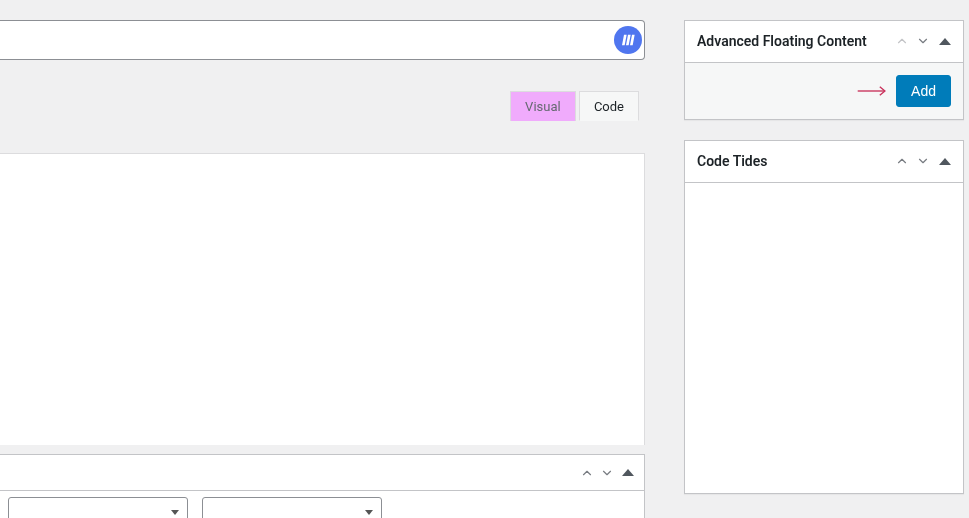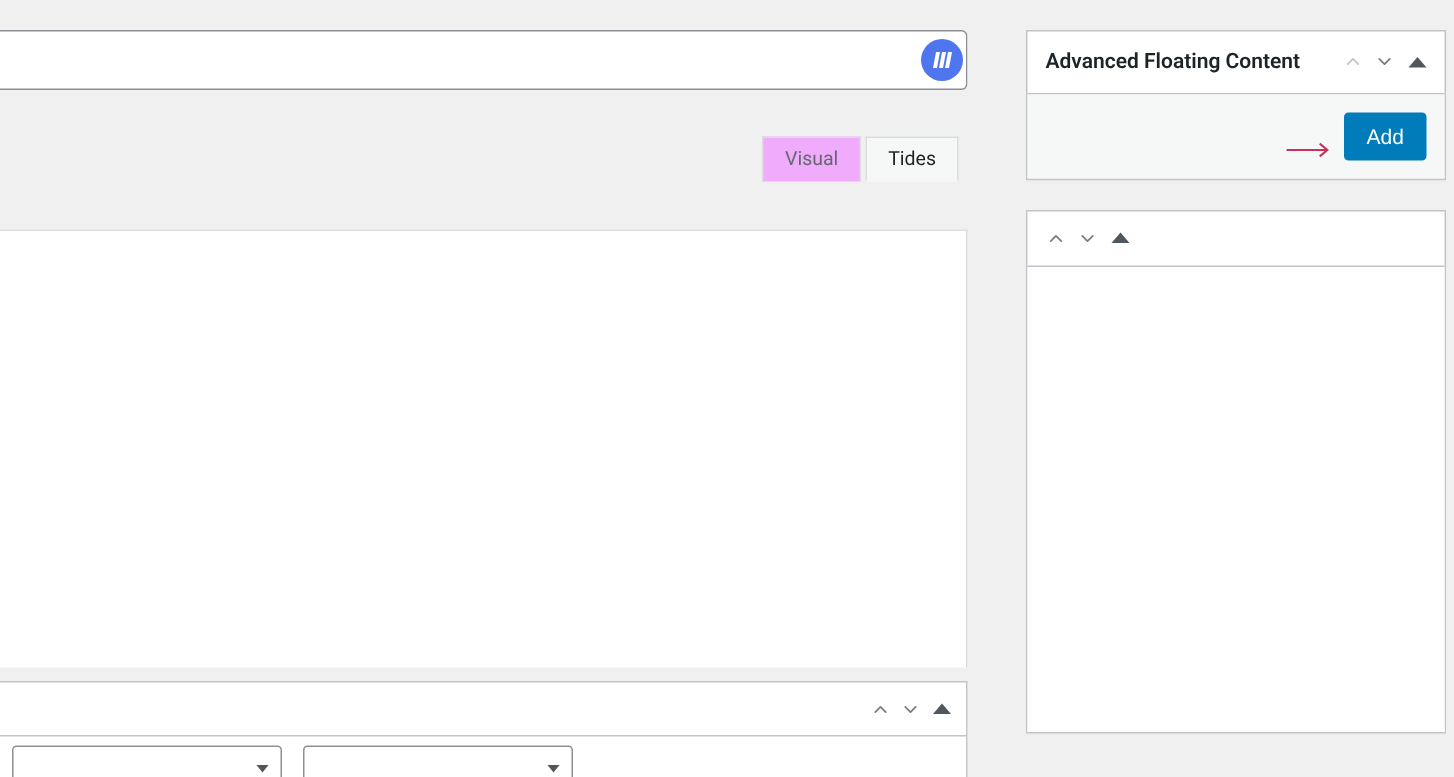--- a/index.html
+++ b/index.html
@@ -175,21 +175,21 @@
     margin-left: 2px;
   }
 
   .metabox-body {
     padding: 12px;
     background: #f6f7f7;
   }
   .afc-body {
     display: flex;
     justify-content: flex-end;
-    align-items: flex-end;
+    align-items: center;
     gap: 6px;
     background: #f6f7f7;
   }
   .btn-primary {
     background: #007cba;
     color: #fff;
     border: 1px solid #007cba;
     border-radius: 3px;
     font-size: 14px;
     height: 32px;
@@ -215,21 +215,21 @@
 
   <input class="title-input" type="text" value="" style="">
   <span class="title-icon">
     <svg viewBox="0 0 24 24">
       <path d="M6 4 L10 4 L7 20 L3 20 Z M12 4 L16 4 L13 20 L9 20 Z M18 4 L22 4 L19 20 L15 20 Z"></path>
     </svg>
   </span>
 
   <div class="editor-tabs">
     <span class="editor-tab inactive">Visual</span>
-    <span class="editor-tab active">Tides</span>
+    <span class="editor-tab active">Code</span>
   </div>
 
   <div class="editor-body"></div>
 
   <div class="lower-box">
     <div class="lower-head">
       <span class="chev">
         <svg viewBox="0 0 24 24">
             <polyline points="6 15 12 9 18 15"></polyline>
           </svg>
@@ -273,20 +273,21 @@
           <line x1="2" y1="7" x2="34" y2="7"></line>
           <polyline points="28 2 34 7 28 12"></polyline>
         </svg>
       </span>
       <button class="btn-primary">Add</button>
     </div>
   </div>
 
   <div class="metabox">
     <div class="metabox-head">
+      <div class="metabox-title">Code Tides</div>
       <div class="metabox-ctrls">
         <span class="chev">
           <svg viewBox="0 0 24 24">
               <polyline points="6 15 12 9 18 15"></polyline>
             </svg>
         </span>
         <span class="chev">
           <svg viewBox="0 0 24 24">
               <polyline points="6 9 12 15 18 9"></polyline>
             </svg>

